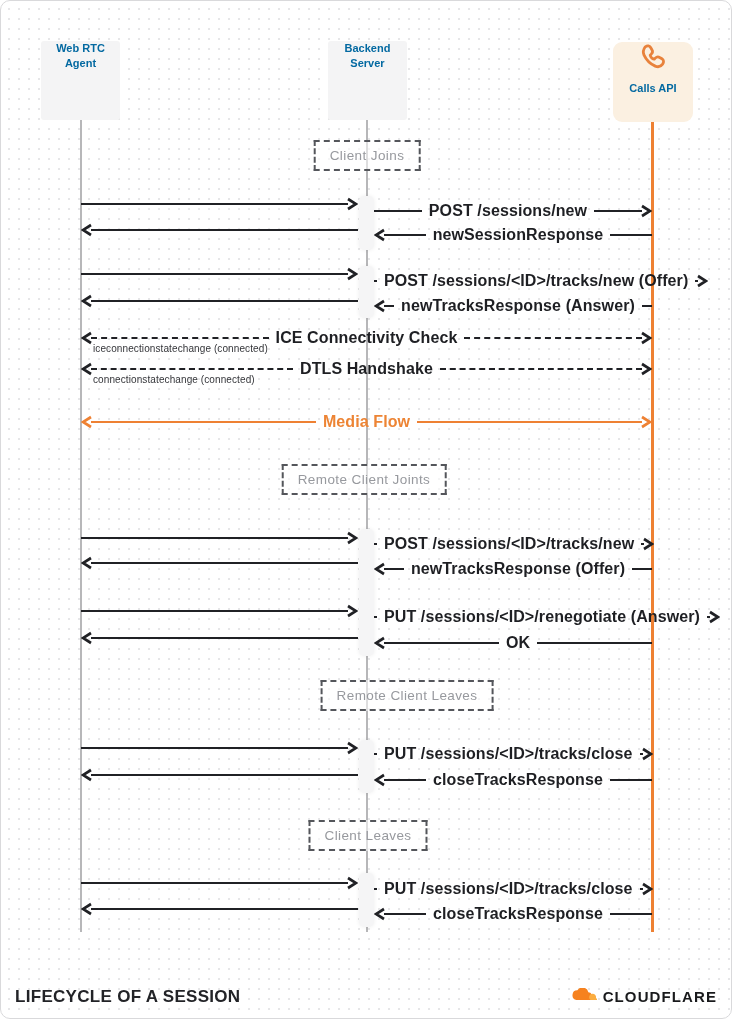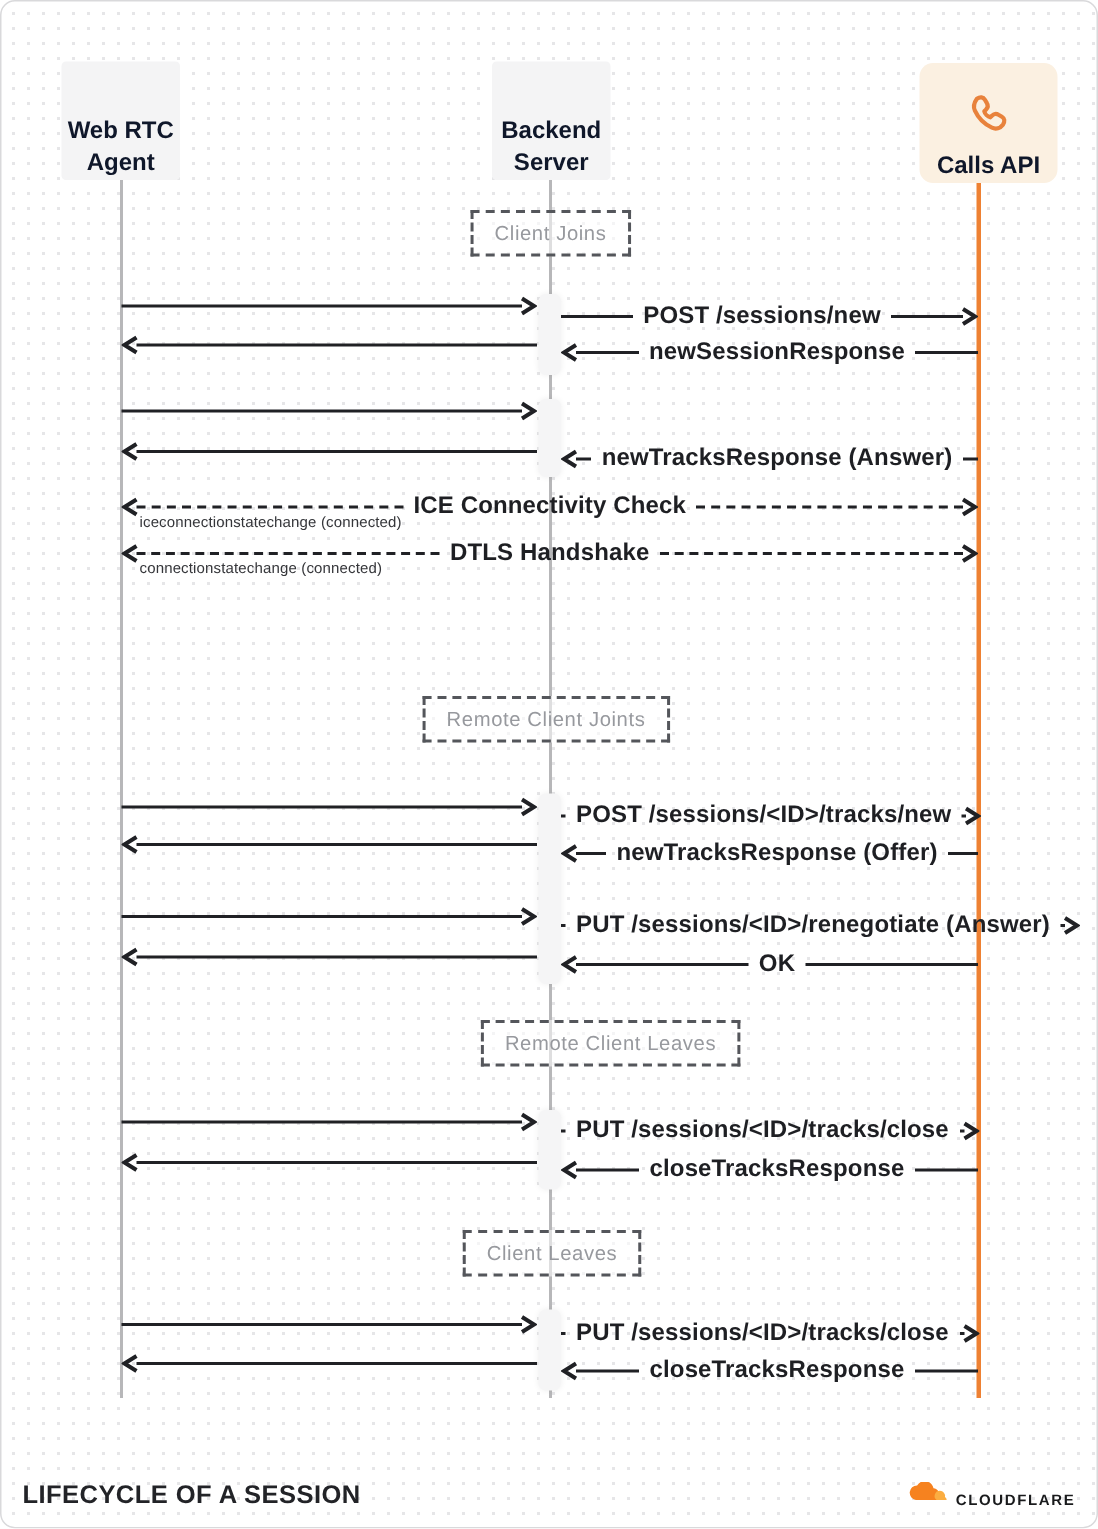--- a/index.html
+++ b/index.html
@@ -11,22 +11,22 @@
     font-family:"Liberation Sans",sans-serif;
   }
   .lifeline{position:absolute;}
   .lifeline.gray{width:2px;background:#b7b7b9;}
   .lifeline.orange{width:2.5px;background:#ee8133;}
   .activation{
     position:absolute;left:358px;width:15px;background:#f5f5f6;
     border-radius:5px;box-shadow:0 0 4px rgba(0,0,0,.07);
   }
   .actor{
-    position:absolute;display:flex;flex-direction:column;align-items:center;justify-content:flex-end;
-    text-align:center;font-weight:bold;font-size:16px;line-height:1.35;color:#0f172a;
+    position:absolute;display:flex;flex-direction:column;align-items:center;justify-content:flex-start;
+    text-align:center;font-weight:bold;font-size:11px;line-height:1.35;color:#0369a1;
   }
   .actor.plain{background:#f4f4f5;border-radius:3px;}
   .actor.highlight{background:#fbf0e1;border-radius:9px;}
   .actor .icon{margin-bottom:7px;line-height:0;}
   .section{
     position:absolute;transform:translateX(-50%);white-space:nowrap;
     border:2px dashed #54565b;color:#97999e;background:rgba(255,255,255,.55);
     font-size:13.5px;letter-spacing:.4px;padding:6px 14px;box-sizing:border-box;
   }
   .msg{position:absolute;display:flex;align-items:center;height:16px;}
@@ -44,21 +44,21 @@
   .note{
     position:absolute;font-size:10px;color:#35363a;white-space:nowrap;letter-spacing:.1px;
   }
   .footer-title{
     position:absolute;left:14px;top:986px;font-weight:bold;font-size:17px;
     letter-spacing:.3px;color:#222327;
   }
   .brand{
     position:absolute;right:14px;top:987px;display:flex;align-items:flex-end;gap:4px;
   }
-  .brand-text{font-weight:bold;font-size:10px;letter-spacing:1.1px;color:#191a1c;padding-bottom:2px;}
+  .brand-text{font-weight:bold;font-size:15px;letter-spacing:1.1px;color:#191a1c;padding-bottom:2px;}
 </style>
 </head>
 <body>
 
 <div class="card" id="diagram">
   <div class="footer-title">LIFECYCLE OF A SESSION</div>
   <div class="brand">
     <span class="brand-cloud">
       <svg width="30" height="15" viewBox="0 0 40 20">
         <path d="M10 16 a6.5 6.5 0 0 1 1.2-12.9 a8 8 0 0 1 14.6 2.5 a5.4 5.4 0 0 1 4.4 8 l-1 2.4 z" fill="#f6821f"></path>
@@ -106,20 +106,28 @@
       <span class="seg"></span>
       <span class="mlabel">newSessionResponse</span>
       <span class="seg"></span>
     </div>
     <div class="msg" style="left: 80px; top: 265px; width: 277px;">
       <span class="seg"></span>
       <span class="ah right"><svg width="13" height="14" viewBox="0 0 13 14">
           <path d="M3 2 L11 7 L3 12" fill="none" stroke="#202125" stroke-width="2.7"></path>
         </svg></span>
     </div>
+    <div class="msg" style="left: 373px; top: 272px; width: 278px;">
+      <span class="seg"></span>
+      <span class="mlabel">POST /sessions/&lt;ID&gt;/tracks/new (Offer)</span>
+      <span class="seg"></span>
+      <span class="ah right"><svg width="13" height="14" viewBox="0 0 13 14">
+          <path d="M3 2 L11 7 L3 12" fill="none" stroke="#202125" stroke-width="2.7"></path>
+        </svg></span>
+    </div>
     <div class="msg" style="left: 80px; top: 292px; width: 277px;">
       <span class="ah left"><svg width="13" height="14" viewBox="0 0 13 14">
           <path d="M10 2 L2 7 L10 12" fill="none" stroke="#202125" stroke-width="2.7"></path>
         </svg></span>
       <span class="seg"></span>
     </div>
     <div class="msg" style="left: 373px; top: 297px; width: 278px;">
       <span class="ah left"><svg width="13" height="14" viewBox="0 0 13 14">
           <path d="M10 2 L2 7 L10 12" fill="none" stroke="#202125" stroke-width="2.7"></path>
         </svg></span>
@@ -140,20 +148,31 @@
     </div>
     <div class="msg" style="left: 80px; top: 360px; width: 571px;">
       <span class="ah left"><svg width="13" height="14" viewBox="0 0 13 14">
           <path d="M10 2 L2 7 L10 12" fill="none" stroke="#202125" stroke-width="2.7"></path>
         </svg></span>
       <span class="seg dashed"></span>
       <span class="mlabel">DTLS Handshake</span>
       <span class="seg dashed"></span>
       <span class="ah right"><svg width="13" height="14" viewBox="0 0 13 14">
           <path d="M3 2 L11 7 L3 12" fill="none" stroke="#202125" stroke-width="2.7"></path>
+        </svg></span>
+    </div>
+    <div class="msg media" style="left: 80px; top: 413px; width: 571px;">
+      <span class="ah left"><svg width="13" height="14" viewBox="0 0 13 14">
+          <path d="M10 2 L2 7 L10 12" fill="none" stroke="#ee8133" stroke-width="2.7"></path>
+        </svg></span>
+      <span class="seg"></span>
+      <span class="mlabel">Media Flow</span>
+      <span class="seg"></span>
+      <span class="ah right"><svg width="13" height="14" viewBox="0 0 13 14">
+          <path d="M3 2 L11 7 L3 12" fill="none" stroke="#ee8133" stroke-width="2.7"></path>
         </svg></span>
     </div>
     <div class="msg" style="left: 80px; top: 529px; width: 277px;">
       <span class="seg"></span>
       <span class="ah right"><svg width="13" height="14" viewBox="0 0 13 14">
           <path d="M3 2 L11 7 L3 12" fill="none" stroke="#202125" stroke-width="2.7"></path>
         </svg></span>
     </div>
     <div class="msg" style="left: 373px; top: 535px; width: 278px;">
       <span class="seg"></span>
@@ -262,19 +281,19 @@
       <span class="seg"></span>
     </div>
     <div class="note" style="left: 92px; top: 342px;">iceconnectionstatechange (connected)</div>
     <div class="note" style="left: 92px; top: 373px;">connectionstatechange (connected)</div>
     <div class="actor plain" style="left: 40px; top: 40px; width: 79px; height: 79px;">
       <div style="width: 71px;">Web RTC Agent</div>
     </div>
     <div class="actor plain" style="left: 327px; top: 40px; width: 79px; height: 79px;">
       <div style="width: 71px;">Backend Server</div>
     </div>
-    <div class="actor highlight" style="left: 612px; top: 41px; width: 92px; height: 80px;">
+    <div class="actor highlight" style="left: 612px; top: 41px; width: 80px; height: 80px;">
       <span class="icon"><svg width="32" height="32" viewBox="0 0 24 24">
           <path d="M6.2 3.6c1.6-1.1 3.2-.9 4 .5l1 1.7c.7 1.1.5 2.3-.5 3.3l-.8.8c.3 1.3 1.7 2.7 3 3l.8-.8c1-1 2.2-1.2 3.3-.5l1.7 1c1.4.8 1.6 2.4.5 4-1.3 1.8-3.5 2.4-5.5 1.5-3.7-1.7-6.8-4.8-8.5-8.5-.9-2-.3-4.2 1-6z" fill="none" stroke="#e8823c" stroke-width="2.1" stroke-linejoin="round"></path>
         </svg></span>
       <div style="width: 72px;">Calls API</div>
     </div>
   </div>
 
 </body></html>

